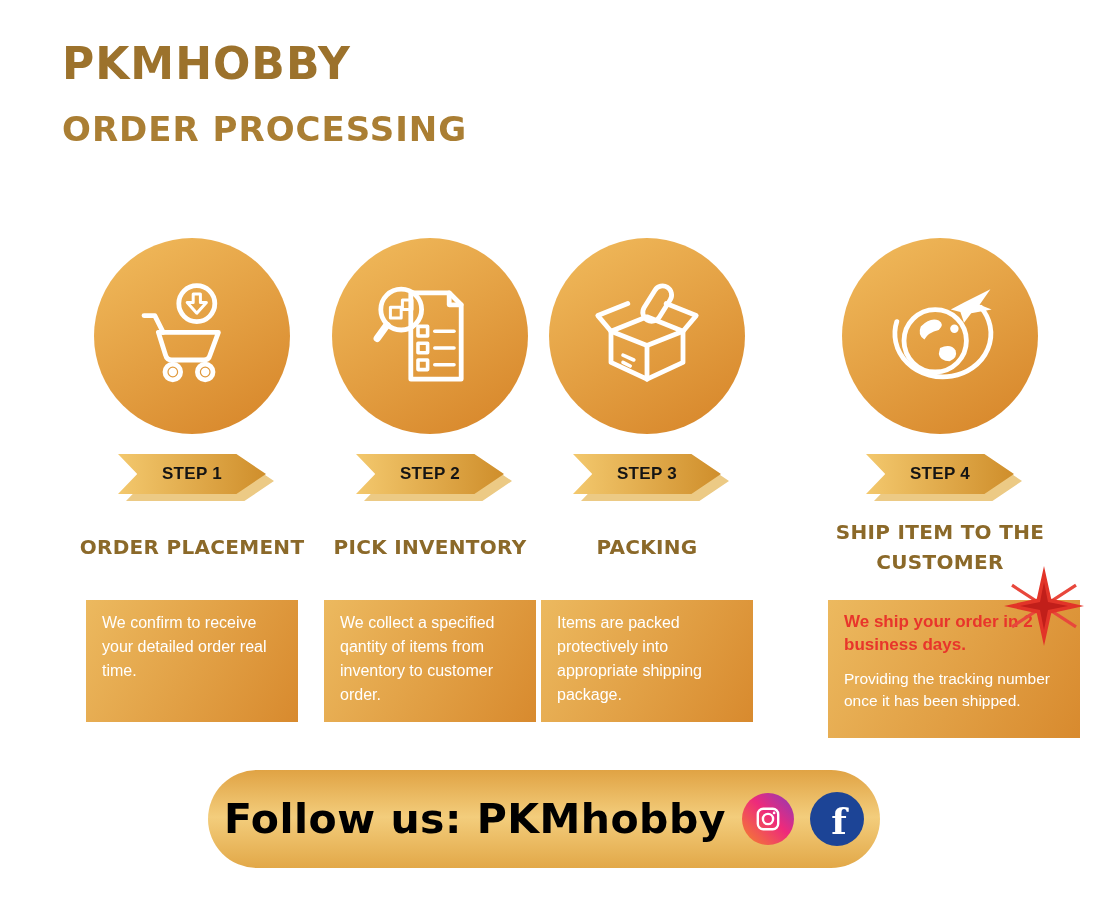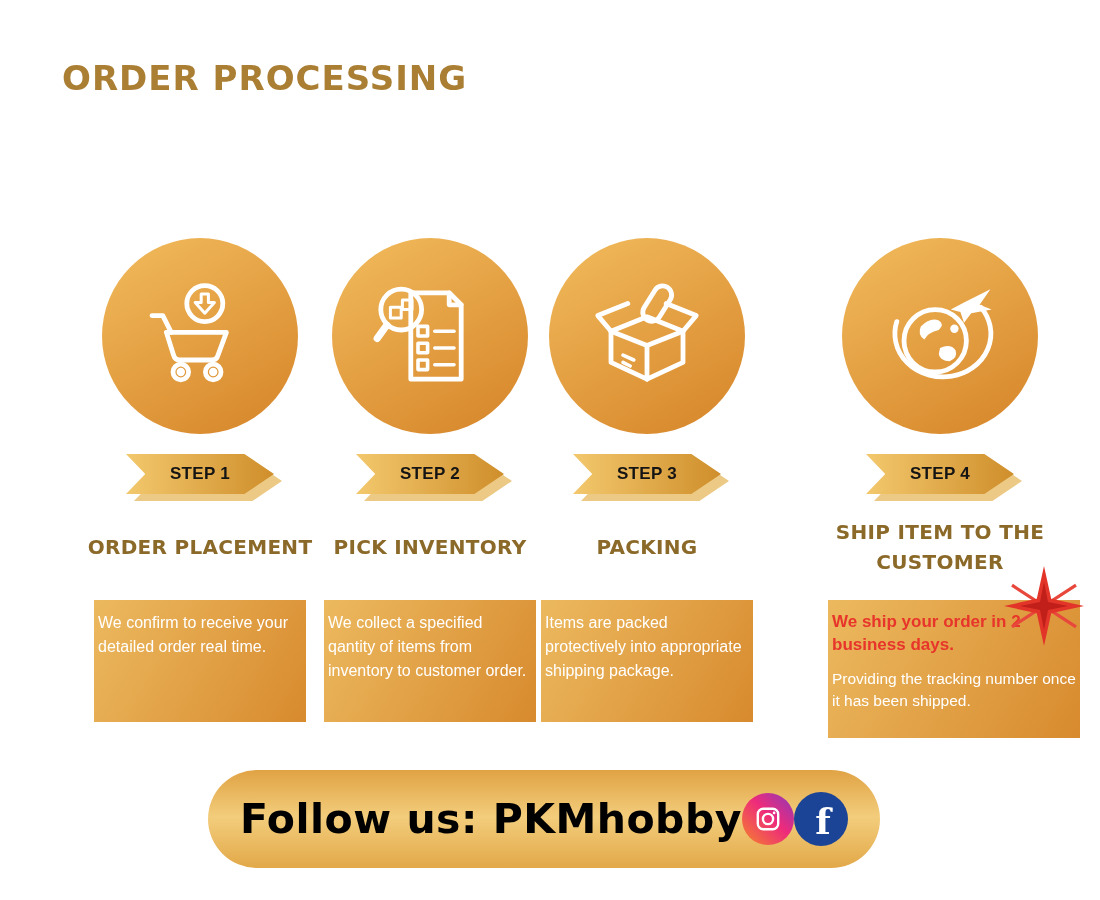--- a/index.html
+++ b/index.html
@@ -6,71 +6,72 @@
   html,body { background:#ffffff; font-family:"Liberation Sans", sans-serif; }
   .canvas { position:relative; width:1100px; height:900px; background:#ffffff; overflow:hidden; }
 
   
   .header { position:absolute; left:62px; top:38px; }
   .brand-title { font-size:44px; font-weight:800; color:#9c722c; letter-spacing:1px; font-family:"DejaVu Sans", sans-serif; }
   .page-subtitle { margin-top:20px; font-size:34px; font-weight:800; color:#aa7e33; letter-spacing:1px; font-family:"DejaVu Sans", sans-serif; }
 
   
   .col { position:absolute; top:238px; width:240px; text-align:center; }
-  .col1 { left:80px; } .col2 { left:310px; } .col3 { left:527px; } .col4 { left:820px; }
+  .col1 { left:72px; } .col2 { left:310px; } .col3 { left:527px; } .col4 { left:820px; }
 
   .circle { width:196px; height:196px; margin:0 auto; border-radius:50%;
             background:linear-gradient(150deg,#eeb557 12%,#d8882c 92%);
             display:flex; align-items:center; justify-content:center; }
   .circle svg { width:120px; height:120px; }
 
   .badge-wrap { position:relative; width:148px; height:40px; margin:20px auto 0; }
   .badge-back { position:absolute; left:8px; top:7px; width:148px; height:40px; background:#ecca85;
                 clip-path:polygon(0 0, 80% 0, 100% 50%, 80% 100%, 0 100%, 13% 50%); }
   .badge { position:absolute; left:0; top:0; width:148px; height:40px;
            background:linear-gradient(90deg,#f3c86d,#cf8e2b);
            clip-path:polygon(0 0, 80% 0, 100% 50%, 80% 100%, 0 100%, 13% 50%);
            display:flex; align-items:center; justify-content:center;
            font-size:17px; font-weight:800; color:#141414; letter-spacing:.3px; }
 
   .step-title { margin-top:14px; height:78px; display:flex; align-items:center; justify-content:center;
                 font-weight:800; font-size:20px; color:#8b6929; line-height:1.5; letter-spacing:.3px;
                 font-family:"DejaVu Sans", sans-serif; }
 
   .desc-wrap { position:relative; margin-top:14px; }
-  .desc { width:212px; min-height:122px; margin:0 auto; text-align:left; padding:11px 4px;
+  .desc { width:212px; min-height:122px; margin:0 auto; text-align:left; padding:11px 16px;
           color:#ffffff; font-size:16px; line-height:1.5;
           background:linear-gradient(120deg,#ecb95f,#d88a2e); }
   .col4 .desc { width:252px; min-height:138px; margin-left:8px; }
   .hl { display:block; color:#e8352b; font-weight:800; font-size:17px; line-height:1.35; margin-bottom:11px; }
   .note { display:block; font-size:15.5px; line-height:1.42; }
 
   .sparkle { position:absolute; top:-34px; right:-24px; width:80px; height:80px; z-index:3; }
 
   
   .pill { position:absolute; left:208px; top:770px; width:672px; height:98px; border-radius:60px;
           background:linear-gradient(180deg,#e0a344,#f3cd7c 48%,#e2a848);
-          display:flex; align-items:center; justify-content:center; }
+          display:flex; align-items:center; justify-content:center; gap:16px; }
   .follow-text { font-size:41px; font-weight:800; color:#000000; letter-spacing:.5px;
                  font-family:"DejaVu Sans", sans-serif; }
   .ig { width:52px; height:52px; border-radius:50%;
         background:linear-gradient(45deg,#f58529 0%,#ee2a7b 55%,#8a3ab9 100%);
         display:flex; align-items:center; justify-content:center; }
   .ig svg { width:34px; height:34px; }
   .fb { width:54px; height:54px; border-radius:50%; background:#1c4496;
         display:flex; align-items:center; justify-content:center; }
   .fb-f { color:#ffffff; font-weight:800; font-size:36px; font-family:"DejaVu Serif", serif;
           transform:translate(2px,2px); }
 </style>
 </head>
 <body>
 
 <div class="canvas">
 
   <div class="header">
+    <div class="brand-title">PKMHOBBY</div>
     <div class="page-subtitle">ORDER PROCESSING</div>
   </div>
 
   <div class="col col1">
     <div class="circle">
       <svg viewBox="0 0 100 100" fill="none" stroke="#ffffff" stroke-width="4" stroke-linecap="round" stroke-linejoin="round">
         <circle cx="54" cy="23" r="15"></circle>
         <path d="M51 15 h6 v7 h5 l-8 9 -8 -9 h5 z" stroke-width="2.5"></path>
         <path d="M10 33 h9 l7 14"></path>
         <path d="M22 47 H72 L65 66 q-1 4 -5 4 H33 q-4 0 -5 -4 Z"></path>

